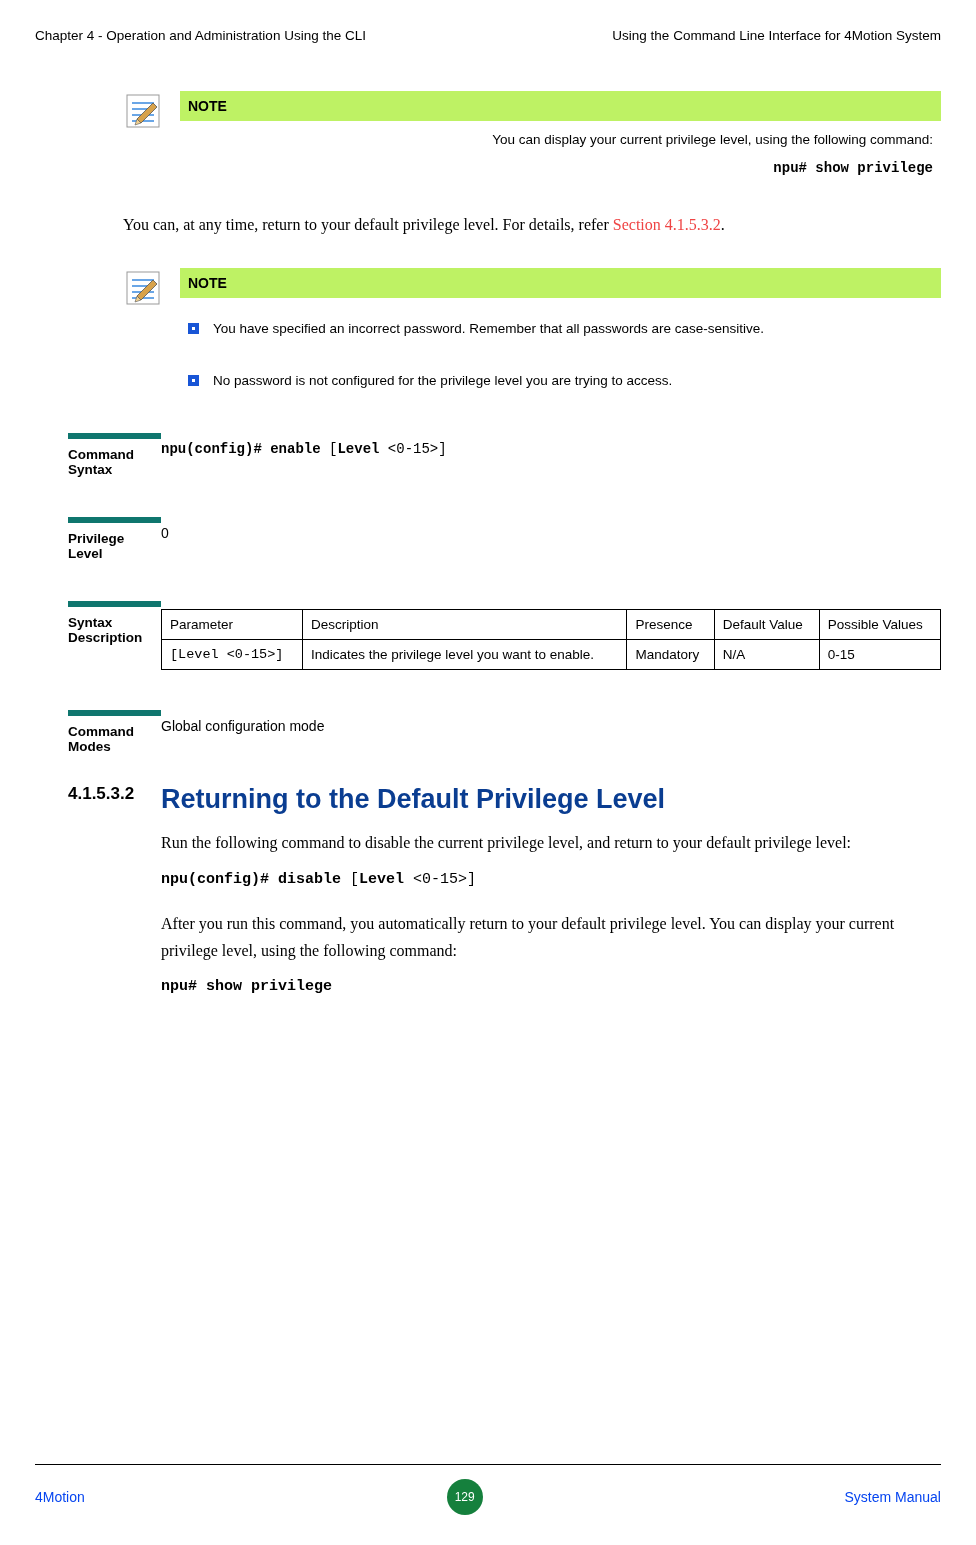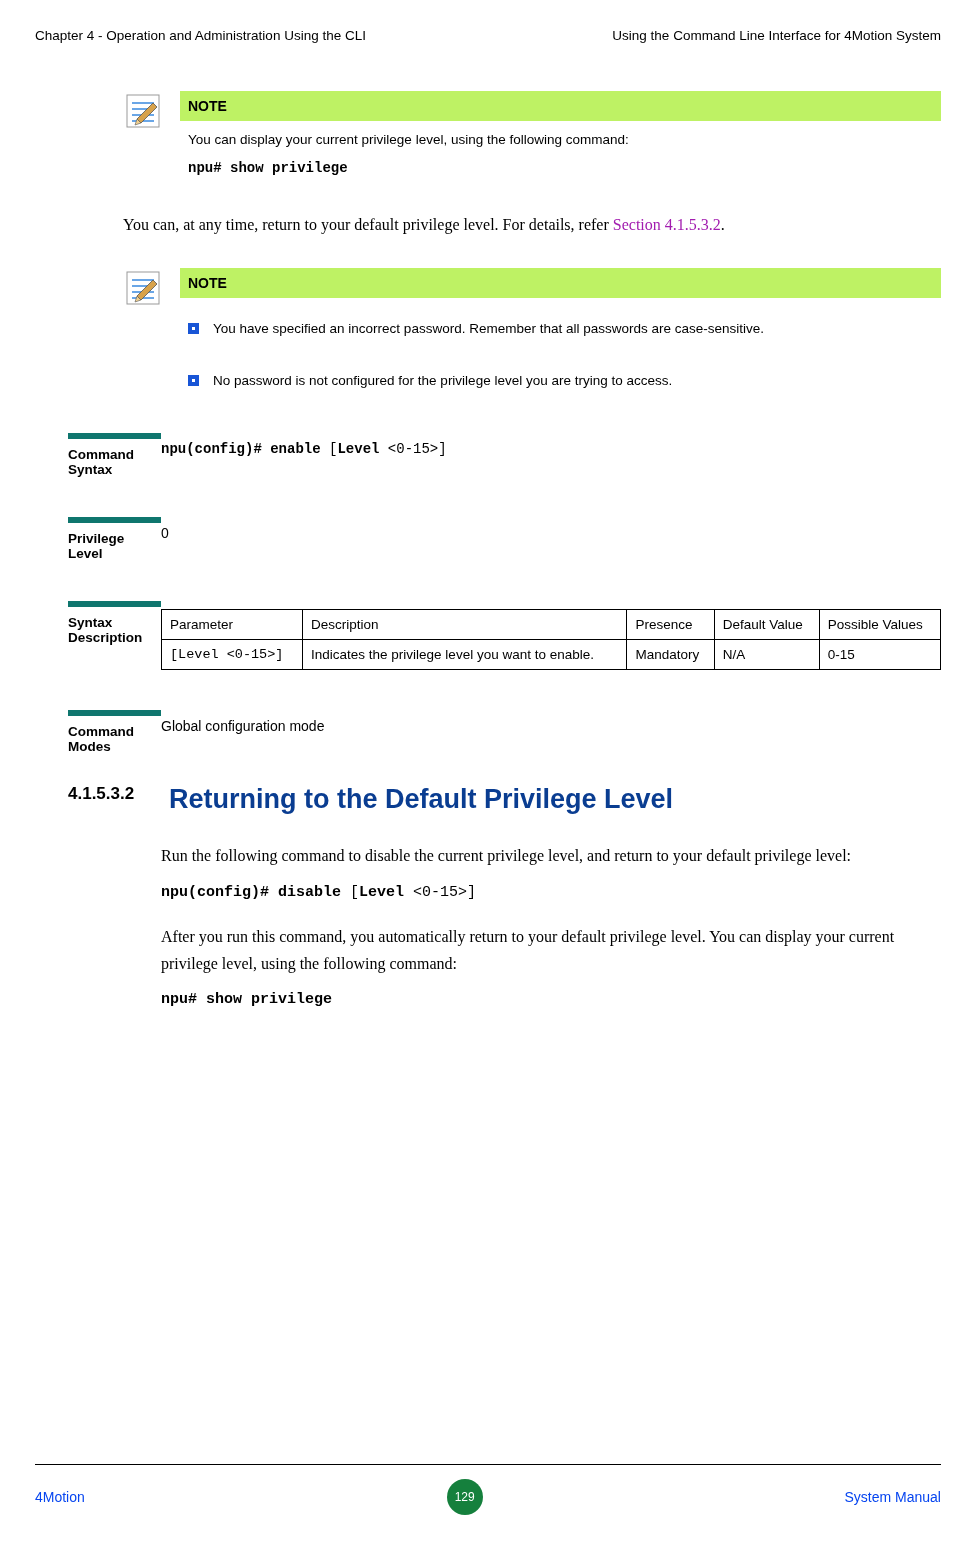--- a/index.html
+++ b/index.html
@@ -14,44 +14,44 @@
     padding: 28px 35px 0 35px;
   }
   .header-row { display: flex; justify-content: space-between; font-size: 13.5px; margin-bottom: 48px; }
   .main-col { margin-left: 88px; }
 
   .note-block { margin-bottom: 32px; }
   .note-head-row { display: flex; align-items: flex-start; }
   .note-icon-col { width: 57px; flex-shrink: 0; }
   .note-right { flex: 1; }
   .note-title-bar { background: #bef264; padding: 7px 8px; font-weight: bold; font-size: 14px; margin-bottom: 8px; }
-  .note-body { padding: 0 8px; font-size: 13.5px; line-height: 1.6; }
+  .note-body { padding: 0 8px; font-size: 13.5px; line-height: 1.6; text-align: right; }
   .note-cmd { font-family: "Courier New", monospace; font-weight: bold; font-size: 14px; margin-top: 6px; }
   .note-list { margin-top: 20px; }
   .bullet-row { display: flex; align-items: center; margin-bottom: 30px; font-size:13.5px; }
   .bullet-sq { width: 11px; height: 11px; border: 2px solid #1855d6; background: #1855d6; margin-right: 14px; flex-shrink: 0; position:relative; }
   .bullet-sq::after{ content:""; position:absolute; inset:2px; background:#fff; }
 
   .note-pencil-icon { width: 40px; height: 40px; }
 
   .body-para { font-family: Georgia, 'Times New Roman', serif; font-size: 16px; line-height: 1.7; margin: 2px 0 30px 0; }
-  .xref { color: #a21caf; }
+  .xref { color: #ef4444; }
 
   .def-block { display:flex; align-items:flex-start; margin-top: 20px; margin-bottom: 40px; }
   .def-block .label-col { width: 93px; flex-shrink:0; font-weight: bold; font-size: 13.5px; border-top: 6px solid #0f766e; padding-top: 8px; }
   .def-block .val-col { flex:1; padding-top: 8px; font-size:14px; }
   .mono { font-family: "Courier New", monospace; font-size:15px; }
   .mono b { font-weight:bold; }
 
   table.syntax { border-collapse: collapse; width: 100%; font-size:13.5px; }
   table.syntax th, table.syntax td { border:1px solid #000; padding:7px 8px; text-align:left; vertical-align:top; }
   table.syntax th { font-weight:normal; }
   .param-cell { font-family:"Courier New", monospace; }
 
-  .sec-head-row { display:flex; align-items:flex-start; margin-top: 30px; margin-bottom: 27px; gap: 8px; }
+  .sec-head-row { display:flex; align-items:flex-start; margin-top: 30px; margin-bottom: 14px; }
   .sec-num { width: 93px; flex-shrink:0; font-size:17px; font-weight:bold; color:#000; font-family: Arial, sans-serif; }
   .sec-title { font-size:27px; font-weight:bold; color:#0a3d91; font-family: Arial, sans-serif; }
 
   .body-sub { margin-left: 93px; }
 
   .footer { position:absolute; left:35px; right:35px; bottom:30px; border-top:1.5px solid #000; padding-top: 14px; display:flex; align-items:center; justify-content:space-between; font-size:14px; }
   .footer .left { color:#0645f0; }
   .footer .right { color:#0645f0; }
   .page-badge { width:36px; height:36px; background:#15803d; border-radius:50%; color:#fff; display:flex; align-items:center; justify-content:center; font-size:12px; }
 </style>

